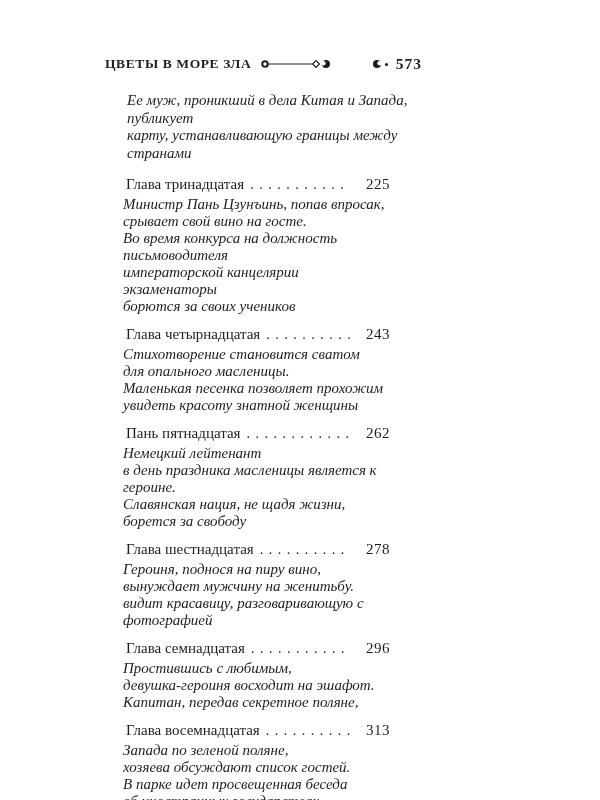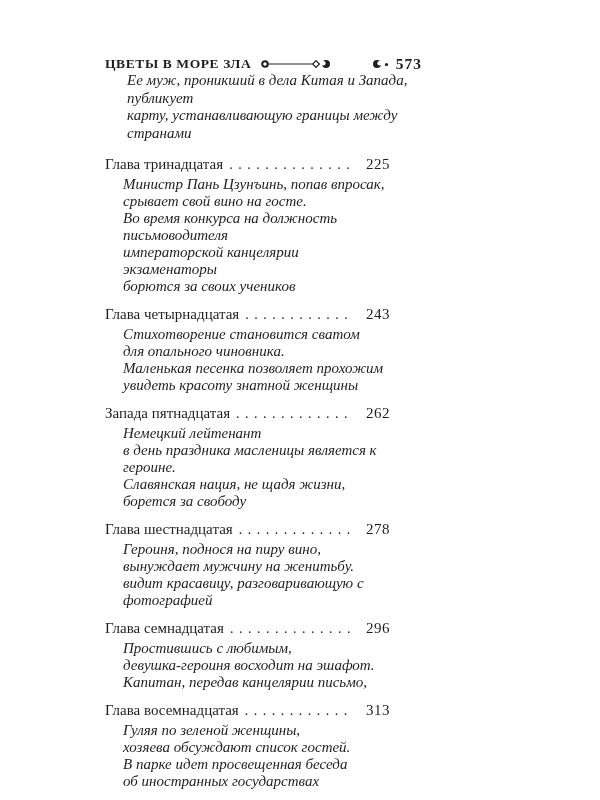--- a/index.html
+++ b/index.html
@@ -36,33 +36,35 @@
   .pageno-group { display: flex; align-items: center; }
   .pageno-orn { display: block; margin-right: 5px; }
   .pageno {
     font-weight: bold;
     font-size: 15.5px;
     letter-spacing: 1px;
   }
   
   .intro {
     margin-left: 22px;
+    margin-top: 20px;
     font-style: italic;
     font-size: 15px;
     line-height: 17.5px;
   }
   
   .toc { margin-top: 14px; margin-right: 26px; }
   .toc-entry { margin-bottom: 11px; }
   .toc-line {
     display: flex;
     align-items: baseline;
     line-height: 17px;
     margin-bottom: 3px;
     cursor: pointer;
+    margin-left: 21px;
   }
   .toc-title { font-size: 15px; white-space: nowrap; }
   .dots {
     flex: 1;
     min-width: 0;
     overflow: hidden;
     white-space: nowrap;
     padding-left: 6px;
     margin-right: 16px;
     font-size: 14px;
@@ -133,29 +135,29 @@
   </div>
 
   <div class="toc-entry">
     <div class="toc-line">
       <span class="toc-title">Глава четырнадцатая</span>
       <span class="dots"></span>
       <span class="toc-page">243</span>
     </div>
     <div class="toc-desc">
             <div>Стихотворение становится сватом</div>
-            <div>для опального чиновника.</div>
+            <div>для опального масленицы.</div>
             <div>Маленькая песенка позволяет прохожим</div>
             <div>увидеть красоту знатной женщины</div>
           </div>
   </div>
 
   <div class="toc-entry">
     <div class="toc-line">
-      <span class="toc-title">Запада пятнадцатая</span>
+      <span class="toc-title">Пань пятнадцатая</span>
       <span class="dots"></span>
       <span class="toc-page">262</span>
     </div>
     <div class="toc-desc">
             <div>Немецкий лейтенант</div>
             <div>в день праздника масленицы является к героине.</div>
             <div>Славянская нация, не щадя жизни, борется за свободу</div>
           </div>
   </div>
 
@@ -174,32 +176,32 @@
 
   <div class="toc-entry">
     <div class="toc-line">
       <span class="toc-title">Глава семнадцатая</span>
       <span class="dots"></span>
       <span class="toc-page">296</span>
     </div>
     <div class="toc-desc">
             <div>Простившись с любимым,</div>
             <div>девушка-героиня восходит на эшафот.</div>
-            <div>Капитан, передав канцелярии письмо,</div>
+            <div>Капитан, передав секретное поляне,</div>
           </div>
   </div>
 
   <div class="toc-entry">
     <div class="toc-line">
       <span class="toc-title">Глава восемнадцатая</span>
       <span class="dots"></span>
       <span class="toc-page">313</span>
     </div>
     <div class="toc-desc">
-            <div>Гуляя по зеленой женщины,</div>
+            <div>Запада по зеленой поляне,</div>
             <div>хозяева обсуждают список гостей.</div>
             <div>В парке идет просвещенная беседа</div>
             <div>об иностранных государствах</div>
           </div>
   </div>
 </div>
 
   </div>
 </div>
 

